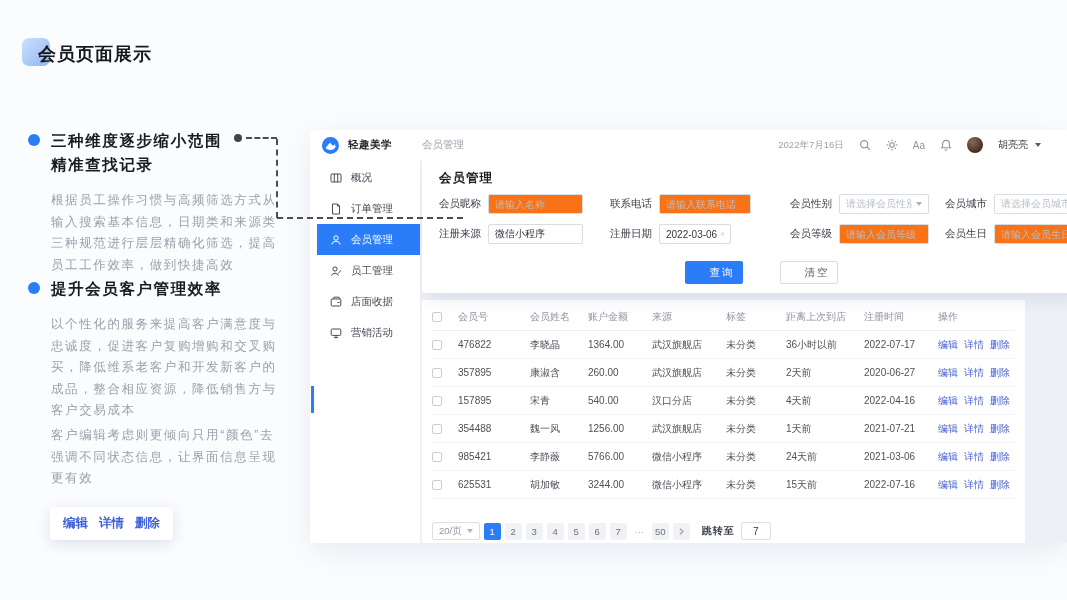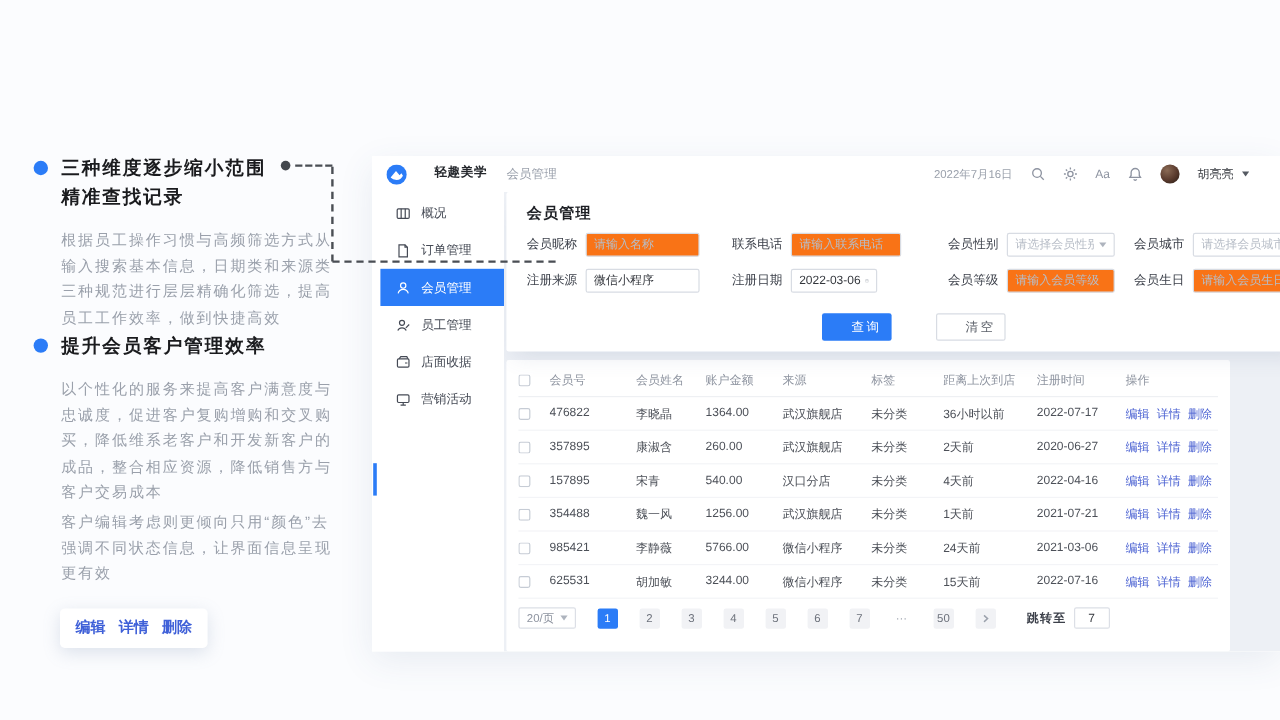--- a/index.html
+++ b/index.html
@@ -26,21 +26,21 @@
   
   .conn-dot { position:absolute; left:234px; top:134px; width:8px; height:8px; border-radius:50%; background:#43474d; z-index:30; }
   .conn-h1 { position:absolute; left:246px; top:137px; width:31px; border-top:2px dashed #4a4e54; z-index:30; }
   .conn-v  { position:absolute; left:276px; top:139px; height:79px; border-left:2px dashed #4a4e54; z-index:30; }
   .conn-h2 { position:absolute; left:277px; top:217px; width:186px; border-top:2px dashed #4a4e54; z-index:30; }
 
   
   .app { position:absolute; left:310px; top:130px; width:757px; height:413px; background:#fff;
          box-shadow:0 8px 28px rgba(60,85,130,.10); overflow:hidden; }
   .app-header { height:30px; display:flex; align-items:center; background:#fff; position:relative; z-index:5; }
-  .logo-zone { width:112px; display:flex; padding-left:12px; gap:23px; flex:none; }
+  .logo-zone { width:112px; display:flex; align-items:center; padding-left:12px; gap:9px; flex:none; }
   .logo { width:17px; height:17px; flex:none; }
   .brand { font-size:10.5px; font-weight:bold; color:#23262b; letter-spacing:.5px; }
   .crumb { font-size:10.5px; color:#9ba1ac; }
   .hdr-right { margin-left:auto; display:flex; align-items:center; gap:15px; padding-right:26px; }
   .hdr-date { font-size:9.5px; color:#9ba1ac; }
   .hicon { width:12px; height:12px; color:#8d93a0; display:block; }
   .aa { font-size:10px; color:#8d93a0; }
   .avatar { width:16px; height:16px; border-radius:50%; background:radial-gradient(circle at 35% 30%,#8a6a55 0%,#58392c 55%,#241a15 100%); }
   .uname { font-size:10px; color:#33363c; display:flex; align-items:center; gap:7px; }
   .caret { width:0; height:0; border-left:3.5px solid transparent; border-right:3.5px solid transparent; border-top:4px solid #555a62; }
@@ -88,38 +88,42 @@
   .c-amt { width:64px; flex:none; }
   .c-src { width:74px; flex:none; }
   .c-tag { width:60px; flex:none; }
   .c-last { width:78px; flex:none; }
   .c-reg { width:74px; flex:none; }
   .c-act { flex:1; display:flex; gap:6px; }
   .chk { width:10px; height:10px; border:1px solid #c6ccd5; border-radius:2px; background:#fff; cursor:pointer; }
   .alink { font-size:10px; color:#4a61d2; cursor:pointer; white-space:nowrap; }
 
   
-  .pager { position:absolute; left:10px; top:206px; display:flex; align-items:center; gap:18px; }
+  .pager { position:absolute; left:10px; top:222px; display:flex; align-items:center; gap:4px; }
   .psize { height:18px; border:1px solid #dcdfe6; border-radius:2px; display:flex; align-items:center; gap:5px; padding:0 6px;
            font-size:9.5px; color:#8e94a0; background:#fff; cursor:pointer; }
   .pbtn { min-width:17px; height:17px; border-radius:2px; background:#f1f2f5; color:#6d727c; font-size:9.5px;
           display:flex; align-items:center; justify-content:center; cursor:pointer; padding:0 2px; }
   .pbtn.active { background:#2b7cf7; color:#fff; }
   .pbtn.dots { background:transparent; color:#9ba1ac; }
   .pnext { width:17px; height:17px; border-radius:2px; background:#f1f2f5; display:flex; align-items:center; justify-content:center; cursor:pointer; }
   .pnext svg { width:7px; height:7px; color:#9ba1ac; }
   .jump { display:flex; align-items:center; gap:6px; margin-left:8px; }
   .jump-label { font-size:10px; color:#3c404a; font-weight:bold; letter-spacing:1px; }
   .jump-input { width:30px; height:18px; border:1px solid #dcdfe6; border-radius:2px; text-align:center; font-size:10px; color:#33363c; outline:none; font-family:inherit; }
 </style>
 </head>
 <body>
 
 <div class="slide">
 
+  <div class="title-wrap">
+    <div class="title-sq"></div>
+    <div class="title-text">会员页面展示</div>
+  </div>
 
   <div class="section" style="top:129px">
     <div class="sec-head">
       <div class="bullet"></div>
       <div class="sec-title">三种维度逐步缩小范围
 精准查找记录</div>
     </div>
     <div class="sec-body">根据员工操作习惯与高频筛选方式从输入搜索基本信息，日期类和来源类三种规范进行层层精确化筛选，提高员工工作效率，做到快捷高效</div>
   </div>
 

